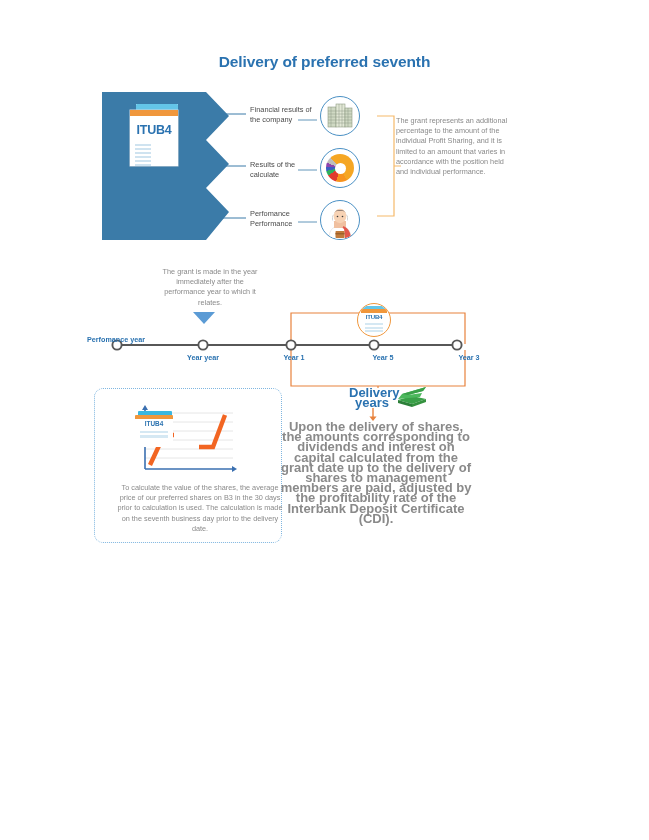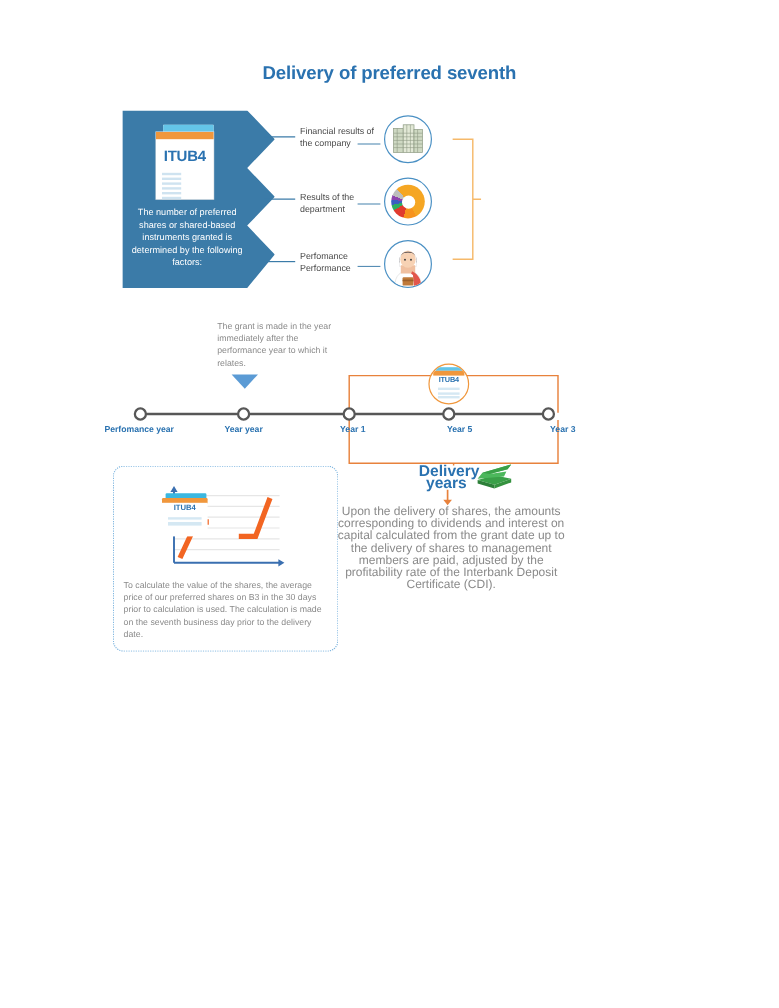--- a/index.html
+++ b/index.html
@@ -87,36 +87,36 @@
   
   #right-bracket{position:absolute;left:275px;top:20px;width:24px;height:108px;}
   #grant-paragraph{
     position:absolute;left:294px;top:24px;width:116px;
     color:#8a8a8a;font-size:7.3px;line-height:10.2px;
   }
 
   
   #timeline-block{position:absolute;left:0;top:258px;width:649px;height:130px;}
 
-  .tl-note{position:absolute;color:#8a8a8a;font-size:7.3px;line-height:10.2px;text-align:left;margin-left:23px;}
+  .tl-note{position:absolute;color:#8a8a8a;font-size:7.3px;line-height:10.2px;text-align:center;}
   #note-grant{left:158px;top:9px;width:104px;}
   #note-vest{left:283px;top:9px;width:190px;}
 
   #grant-triangle{
     position:absolute;left:193px;top:54px;width:0;height:0;
     border-left:11px solid transparent;border-right:11px solid transparent;
     border-top:12px solid #5b9bd5;
   }
 
   #timeline-svg{position:absolute;left:0;top:0;width:649px;height:130px;}
 
   .tl-label{
     position:absolute;color:#2a72b0;font-size:7.2px;font-weight:bold;text-align:center;width:90px;
   }
-  #tl-label-0{left:71px;top:95px;}
+  #tl-label-0{left:71px;top:77px;}
   #tl-label-1{left:158px;top:95px;}
   #tl-label-2{left:249px;top:95px;}
   #tl-label-3{left:338px;top:95px;}
   #tl-label-4{left:424px;top:95px;}
 
   
   #tl-badge{
     position:absolute;left:357px;top:303px;width:32px;height:32px;border-radius:50%;
     border:1.3px solid #f0973c;background:#ffffff;overflow:hidden;
   }
@@ -143,28 +143,28 @@
   }
   #calc-chart{position:absolute;left:38px;top:14px;width:108px;height:76px;}
   .cc-doc{position:absolute;left:39px;top:22px;width:42px;height:38px;}
   .cc-doc .b1{position:absolute;left:4px;top:0;width:34px;height:5px;background:#3ab7e0;border-radius:1px;}
   .cc-doc .b2{position:absolute;left:1px;top:4px;width:38px;height:5px;background:#f0973c;border-radius:1px;}
   .cc-doc .b3{position:absolute;left:1px;top:8px;width:38px;height:28px;background:#ffffff;}
   .cc-doc .tk{position:absolute;left:1px;top:9px;width:38px;text-align:center;color:#2a72b0;font-size:6.4px;font-weight:bold;}
   .cc-doc .ln{position:absolute;left:6px;top:20px;width:28px;}
   .cc-doc .ln i{display:block;height:2.4px;background:#d5e8f3;margin-bottom:2px;}
   #calc-text{
-    position:absolute;left:8px;top:94px;width:170px;
+    position:absolute;left:20px;top:94px;width:170px;text-align:center;
     color:#8a8a8a;font-size:7.3px;line-height:10.2px;
   }
 
   
   #delivery-paragraph{
     position:absolute;left:278px;top:422px;width:196px;text-align:center;
-    color:#8a8a8a;font-size:10px;line-height:10.2px;
+    color:#8a8a8a;font-size:13px;line-height:10.2px;font-weight:bold;
   }
 </style>
 </head>
 <body>
 
 <div class="stage">
 
   <div id="page-title">Delivery of preferred seventh</div>
 
   <div id="top-block">
@@ -182,35 +182,34 @@
           <div class="doc-ticker">ITUB4</div>
           <div class="doc-lines">
               <i></i>
               <i></i>
               <i></i>
               <i></i>
               <i></i>
               <i></i>
             </div>
         </div>
-        <div class="banner-text">The number of preferred shares or shared-based instruments granted is determined by the following factors:</div>
       </div>
     </div>
 
     <svg id="connectors" viewBox="0 0 420 148">
       <path d="M118,22 L144,22" stroke="#3b7ba8" stroke-width="1" fill="none"></path>
       <path d="M118,74 L144,74" stroke="#3b7ba8" stroke-width="1" fill="none"></path>
       <path d="M118,126 L144,126" stroke="#3b7ba8" stroke-width="1" fill="none"></path>
       <path d="M196,28 L215,28" stroke="#3b7ba8" stroke-width="0.8" fill="none"></path>
       <path d="M196,78 L215,78" stroke="#3b7ba8" stroke-width="0.8" fill="none"></path>
       <path d="M196,130 L215,130" stroke="#3b7ba8" stroke-width="0.8" fill="none"></path>
     </svg>
 
     <div class="factor-label" id="factor-0">Financial results of the company</div>
-    <div class="factor-label" id="factor-1">Results of the department</div>
+    <div class="factor-label" id="factor-1">Results of the calculate</div>
     <div class="factor-label" id="factor-2">Perfomance Performance</div>
 
     <div class="circ" id="circ-0">
       <svg class="bldg" viewBox="0 0 26 26">
         <rect x="1" y="4" width="8" height="20" fill="#cfd9c3" stroke="#8f9b84" stroke-width="0.6"></rect>
         <rect x="9" y="1" width="9" height="23" fill="#e2e8d6" stroke="#8f9b84" stroke-width="0.6"></rect>
         <rect x="18" y="5" width="7" height="19" fill="#cfd9c3" stroke="#8f9b84" stroke-width="0.6"></rect>
         <g stroke="#8f9b84" stroke-width="0.5">
           <line x1="1" y1="8" x2="25" y2="8"></line>
             <line x1="1" y1="11" x2="25" y2="11"></line>
@@ -243,20 +242,21 @@
         <rect x="14.5" y="30" width="9" height="7" rx="0.8" fill="#c07a3a"></rect>
         <rect x="14.5" y="32" width="9" height="1.4" fill="#9c5f2a"></rect>
         <path d="M22,26 q5,2 5,10" stroke="#e2574c" stroke-width="2.2" fill="none"></path>
       </svg>
     </div>
 
     <svg id="right-bracket" viewBox="0 0 24 108">
       <path d="M0,4 H17 V54 H24 M17,54 V104 H0" stroke="#f6b96a" stroke-width="1.2" fill="none"></path>
     </svg>
 
+    <div id="grant-paragraph">The grant represents an additional percentage to the amount of the individual Profit Sharing, and it is limited to an amount that varies in accordance with the position held and individual performance.</div>
   </div>
 
   <div id="timeline-block">
     <div class="tl-note" id="note-grant">The grant is made in the year immediately after the performance year to which it relates.</div>
 
     <div id="grant-triangle"></div>
 
     <svg id="timeline-svg" viewBox="0 0 649 130">
 
       <path d="M291,129 L291,55 L465,55 L465,129" stroke="#e8823c" stroke-width="1.2" fill="none" opacity="0"></path>

